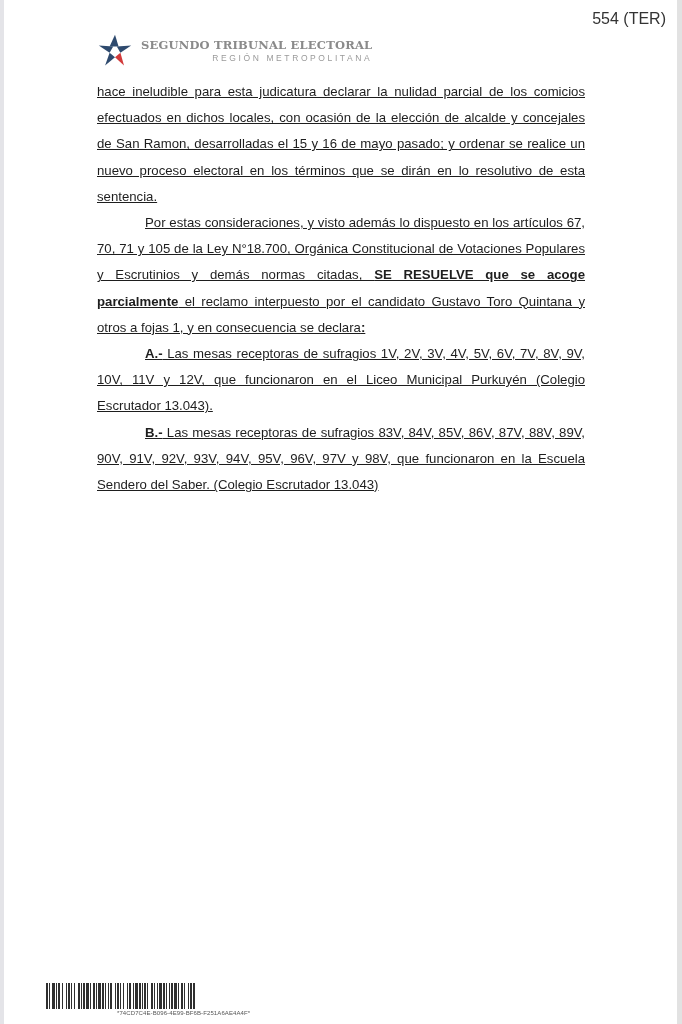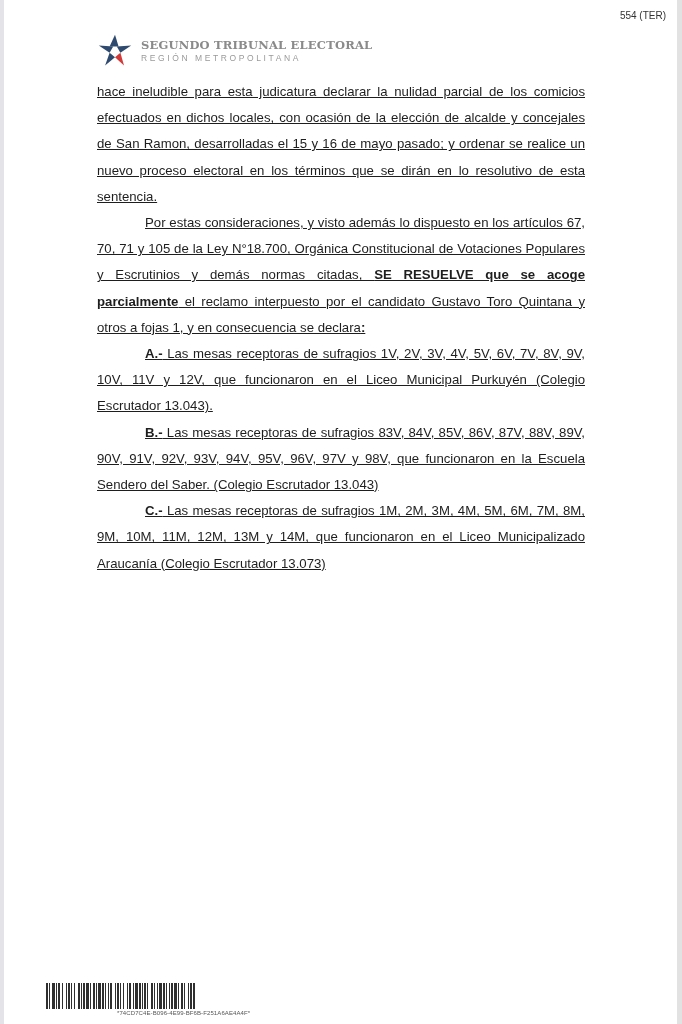--- a/index.html
+++ b/index.html
@@ -6,35 +6,35 @@
     body {
       width:682px; height:1024px; overflow:hidden; position:relative;
       background:#ffffff;
       font-family:"Liberation Sans", "DejaVu Sans", sans-serif;
       color:#1e1e1e;
     }
     .edge-left { position:absolute; left:0; top:0; width:4px; height:1024px; background:#e4e4e8; }
     .edge-right { position:absolute; right:0; top:0; width:5px; height:1024px; background:#e2e2e2; }
     .page-num {
       position:absolute; top:10px; right:16px;
-      font-size:10px; color:#333;
+      font-size:16px; color:#333;
     }
     .header {
       position:absolute; left:97px; top:33px; height:36px;
       display:flex; align-items:center;
     }
     .logo { width:36px; height:36px; margin-right:8px; }
     .header-text { display:flex; flex-direction:column; }
     .org-name {
       font-family:"DejaVu Serif","Liberation Serif",serif;
       font-weight:bold; font-size:11.5px; letter-spacing:0.2px; color:#8a8a8a;
       line-height:13px;
     }
     .region {
-      font-size:8.5px; letter-spacing:2.6px; color:#9a9a9a; line-height:12px;
+      font-size:8.5px; letter-spacing:2.6px; color:#9a9a9a; line-height:12px;text-align:right;
     }
     .content {
       position:absolute; left:97px; top:79px; width:488px;
       font-size:13.2px; line-height:26.2px;
       text-align:justify;
     }
     .content p { margin:0;text-decoration:underline; }
     .indent { text-indent:48px; }
     .content b { font-weight:bold; }
     .barcode {
@@ -70,21 +70,20 @@
 </div>
 
 <div class="content">
   <p>hace ineludible para esta judicatura declarar la nulidad parcial de los comicios efectuados en dichos locales, con ocasión de la elección de alcalde y concejales de San Ramon, desarrolladas el 15 y 16 de mayo pasado; y ordenar se realice un nuevo proceso electoral en los términos que se dirán en lo resolutivo de esta sentencia.</p>
 
   <p class="indent"><span>Por estas consideraciones, y visto además lo dispuesto en los artículos 67, 70, 71 y 105 de la Ley N°18.700, Orgánica Constitucional de Votaciones Populares y Escrutinios y demás normas citadas, </span><b>SE RESUELVE que se acoge parcialmente</b><span> el reclamo interpuesto por el candidato Gustavo Toro Quintana y otros a fojas 1, y en consecuencia se declara</span><b>:</b></p>
 
 
   <p class="indent"><b>A.-</b><span> Las mesas receptoras de sufragios 1V, 2V, 3V, 4V, 5V, 6V, 7V, 8V, 9V, 10V, 11V y 12V, que funcionaron en el Liceo Municipal Purkuyén (Colegio Escrutador 13.043).</span></p>
   <p class="indent"><b>B.-</b><span> Las mesas receptoras de sufragios 83V, 84V, 85V, 86V, 87V, 88V, 89V, 90V, 91V, 92V, 93V, 94V, 95V, 96V, 97V y 98V, que funcionaron en la Escuela Sendero del Saber.  (Colegio Escrutador 13.043)</span></p>
-  <p class="indent"><b>C.-</b><span> Las mesas receptoras de sufragios 1M, 2M, 3M, 4M, 5M, 6M, 7M, 8M, 9M, 10M, 11M, 12M, 13M y 14M, que funcionaron en el Liceo Municipalizado Araucanía (Colegio Escrutador 13.073)</span></p>
 
 </div>
 
 <div class="barcode" id="barcode">
     <span style="width: 2px; background: rgb(47, 47, 47);"></span>
     <span style="width: 1px; background: rgb(255, 255, 255);"></span>
     <span style="width: 1px; background: rgb(47, 47, 47);"></span>
     <span style="width: 2px; background: rgb(255, 255, 255);"></span>
     <span style="width: 3px; background: rgb(47, 47, 47);"></span>
     <span style="width: 1px; background: rgb(255, 255, 255);"></span>

